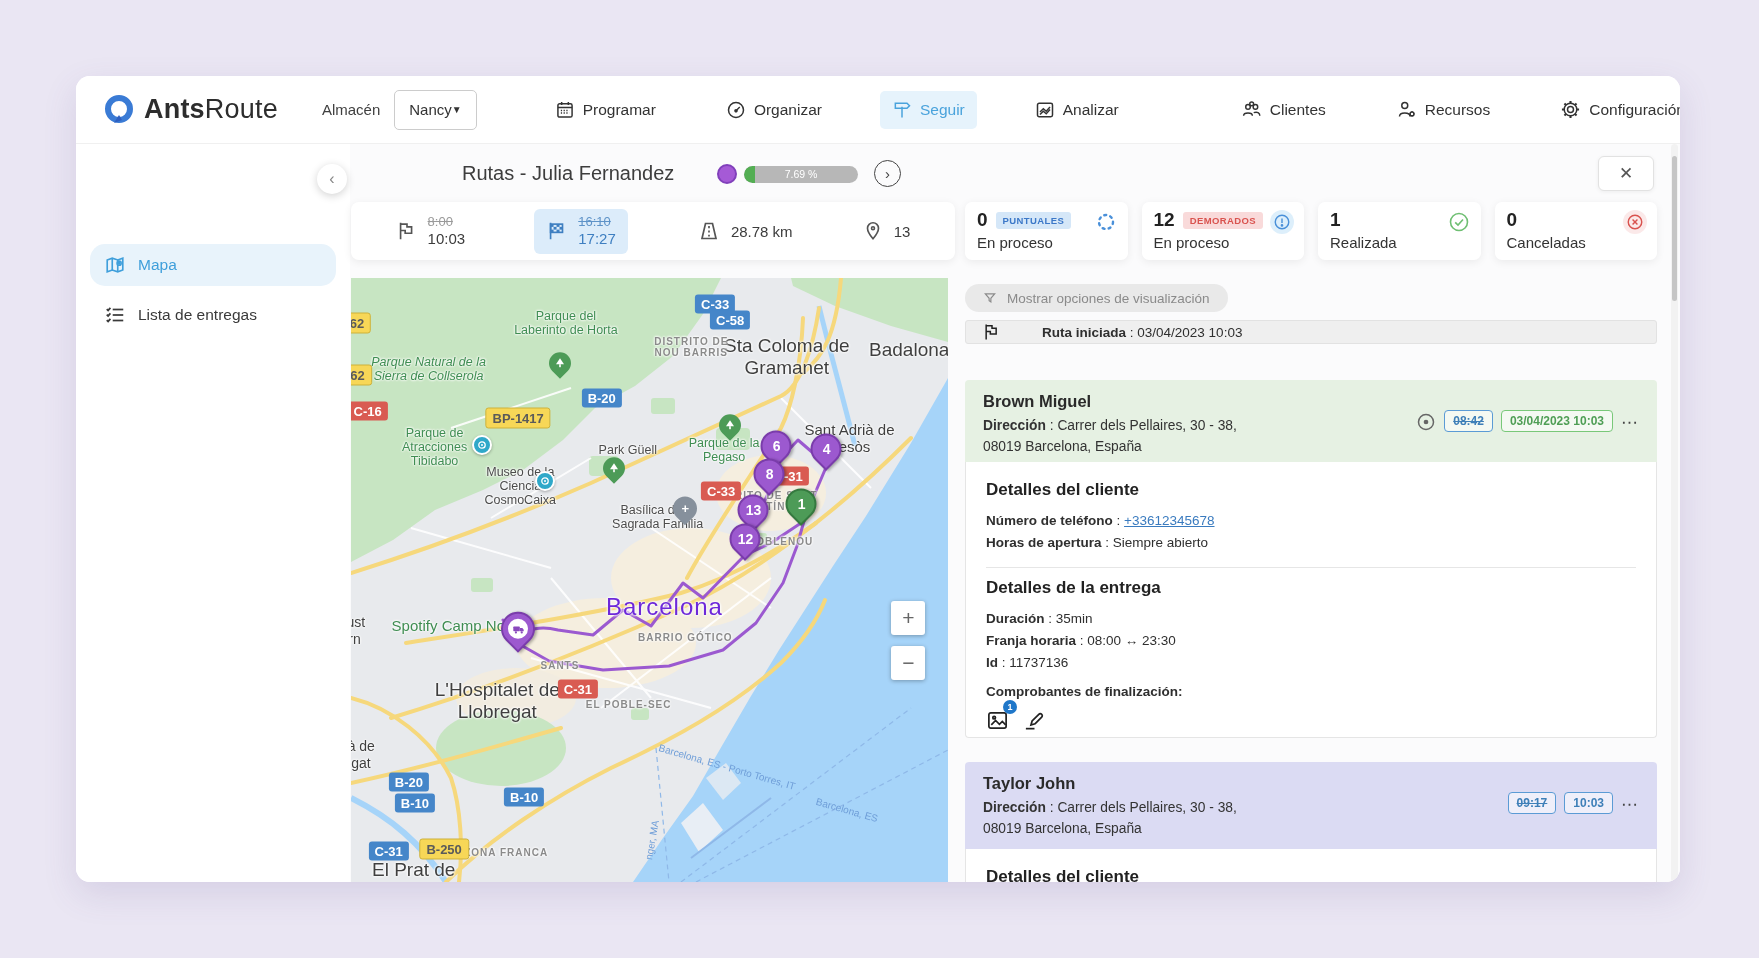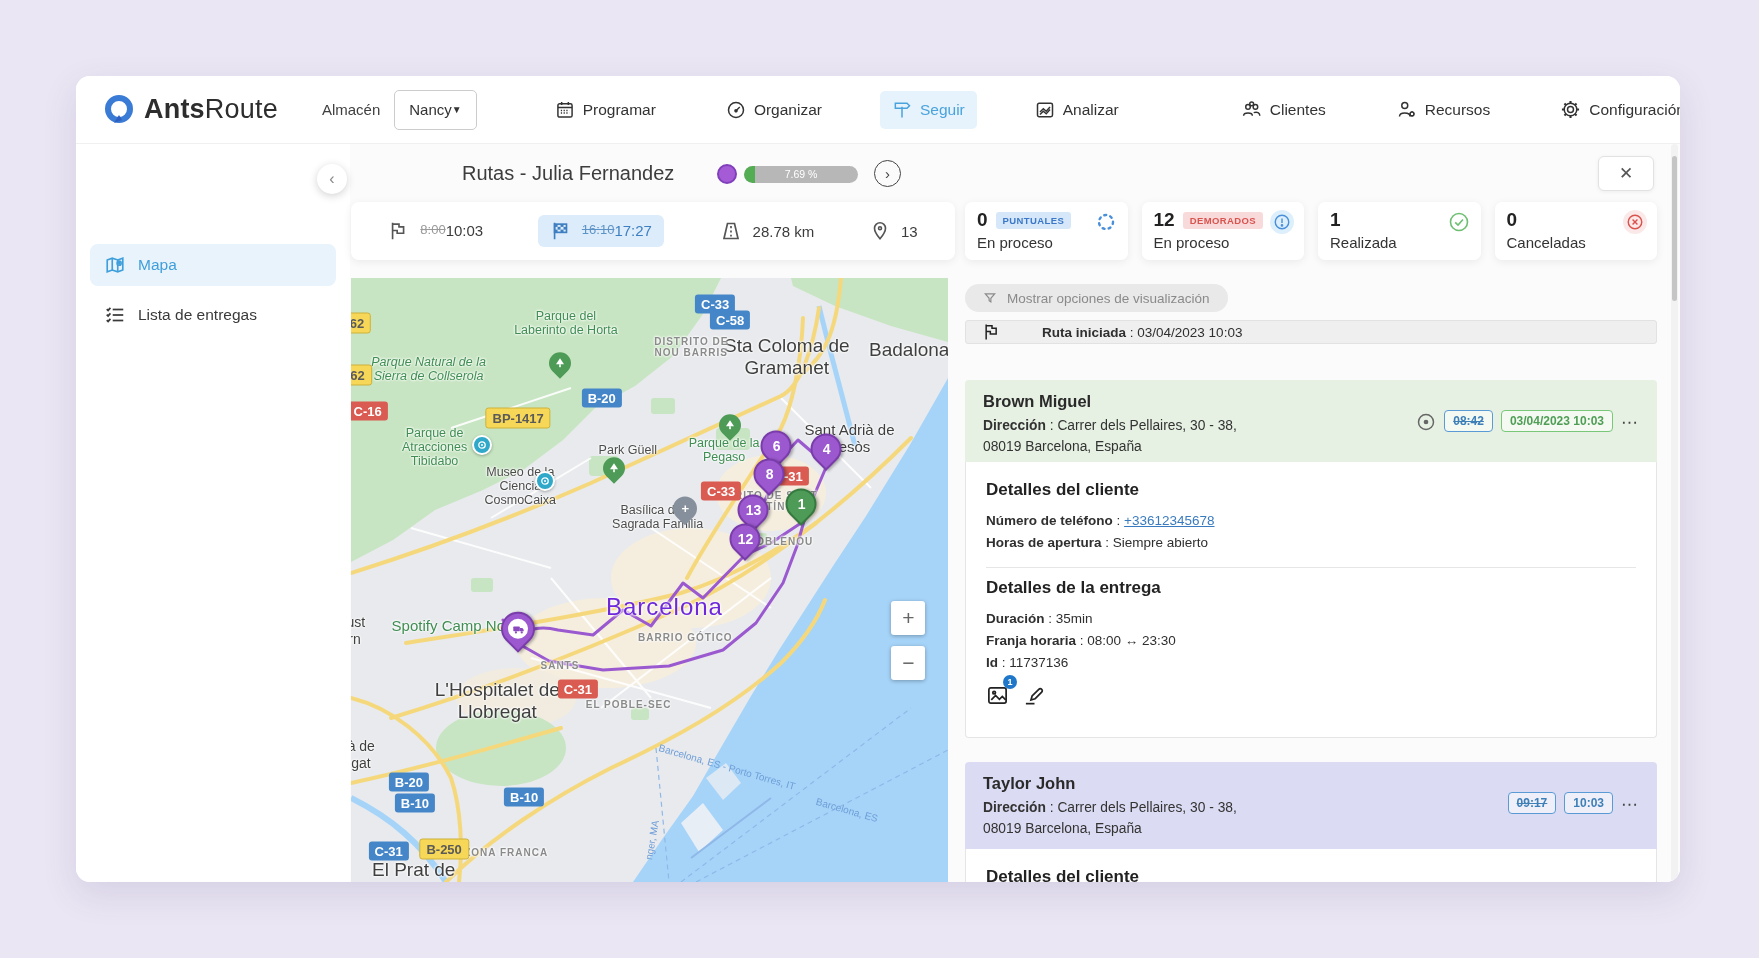--- a/index.html
+++ b/index.html
@@ -21,21 +21,21 @@
   .wh-caret { font-size:10px; color:#333; }
   .nav-items { display:flex; align-items:center; margin-left:66px; gap:46px; }
   .nav-item { display:flex; align-items:center; gap:8px; font-size:15.5px; color:#333; cursor:pointer; padding:9px 12px; border-radius:5px; white-space:nowrap; }
   .nav-item svg { stroke:#333; }
   .nav-item.active { color:#4aa3dc; background:#e6f3fc; }
   .nav-item.active svg { stroke:#4aa3dc; }
   .nav-item.grp1 { margin-left:52px; }
 
   
   .sidebar { position:absolute; left:0; top:68px; width:274px; height:738px; background:#fff; z-index:20; }
-  .side-item { display:flex; align-items:center; gap:12px; margin:8px 14px; padding:10px 14px; border-radius:8px;
+  .side-item { display:flex; align-items:center; gap:12px; margin:8px 14px; padding:10px 14px; border-radius:15px;
     font-size:15.5px; color:#3a3a3a; cursor:pointer; }
   .side-item.active { background:#e8f3fb; color:#3f9fdb; }
   .side-item svg { flex:0 0 auto; }
   .side-list { padding-top:92px; }
   .collapse-btn { position:absolute; left:241px; top:88px; width:30px; height:30px; border-radius:50%; background:#fff;
     box-shadow:0 2px 8px rgba(0,0,0,.18); display:flex; align-items:center; justify-content:center;
     color:#888; font-size:16px; cursor:pointer; z-index:40; }
 
   
   .main-bg { position:absolute; left:274px; top:68px; right:0; bottom:0; background:#fbfbfc; }
@@ -49,21 +49,21 @@
   .rh-next { position:absolute; left:798px; top:16px; width:27px; height:27px; border-radius:50%; border:1.6px solid #444;
     display:flex; align-items:center; justify-content:center; font-size:15px; color:#444; cursor:pointer; background:transparent; }
   .close-btn { position:absolute; left:1522px; top:80px; width:56px; height:35px; background:#fff; border:1px solid #e2e2e2;
     border-radius:6px; box-shadow:0 1px 4px rgba(0,0,0,.06); display:flex; align-items:center; justify-content:center;
     color:#555; font-size:17px; cursor:pointer; z-index:26; }
 
   
   .stats-bar { position:absolute; left:275px; top:126px; width:604px; height:58px; background:#fff; border-radius:8px;
     box-shadow:0 2px 8px rgba(0,0,0,.07); display:flex; align-items:center; justify-content:space-around; padding:0 10px; z-index:22; }
   .stat-cell { display:flex; align-items:center; gap:10px; }
-  .stat-times { display:flex; line-height:1.25; }
+  .stat-times { display:flex; flex-direction:column; line-height:1.25; }
   .stat-strike { font-size:13px; color:#9a9a9a; text-decoration:line-through; }
   .stat-time { font-size:15px; color:#3c3c3c; }
   .stat-cell.hl { background:#dcecfa; border-radius:6px; padding:5px 12px; }
   .stat-cell.hl .stat-strike { color:#5e93c8; }
   .stat-cell.hl .stat-time { color:#3e7fc1; }
   .stat-value { font-size:15px; color:#3c3c3c; }
 
   
   .status-row { position:absolute; left:889px; top:126px; width:692px; height:58px; display:flex; gap:14px; z-index:22; }
   .status-card { flex:1; background:#fff; border-radius:7px; box-shadow:0 2px 8px rgba(0,0,0,.07); padding:7px 12px; position:relative; }
@@ -639,20 +639,21 @@
       <div class="sec-title">Detalles de la entrega</div>
       <div class="detail-line">
         <b>Duración</b><span> : </span><span>35min</span>
       </div>
       <div class="detail-line">
         <b>Franja horaria</b><span> : </span><span>08:00 ↔ 23:30</span>
       </div>
       <div class="detail-line">
         <b>Id</b><span> : </span><span>11737136</span>
       </div>
+      <div class="proofs-label">Comprobantes de finalización:</div>
       <div class="proof-icons">
         <span class="proof">
           <svg width="23" height="23" viewBox="0 0 24 24" fill="none" stroke="#222" stroke-width="1.8">
               <rect x="3" y="4" width="18" height="16" rx="2"></rect>
               <path d="M5.5,16.5 l4.5,-4.5 4,4 3,-3 3.5,3.5"></path>
               <circle cx="8.5" cy="9" r="1.4"></circle>
             </svg>
           <span class="proof-badge">1</span>
         </span>
         <span class="proof">

